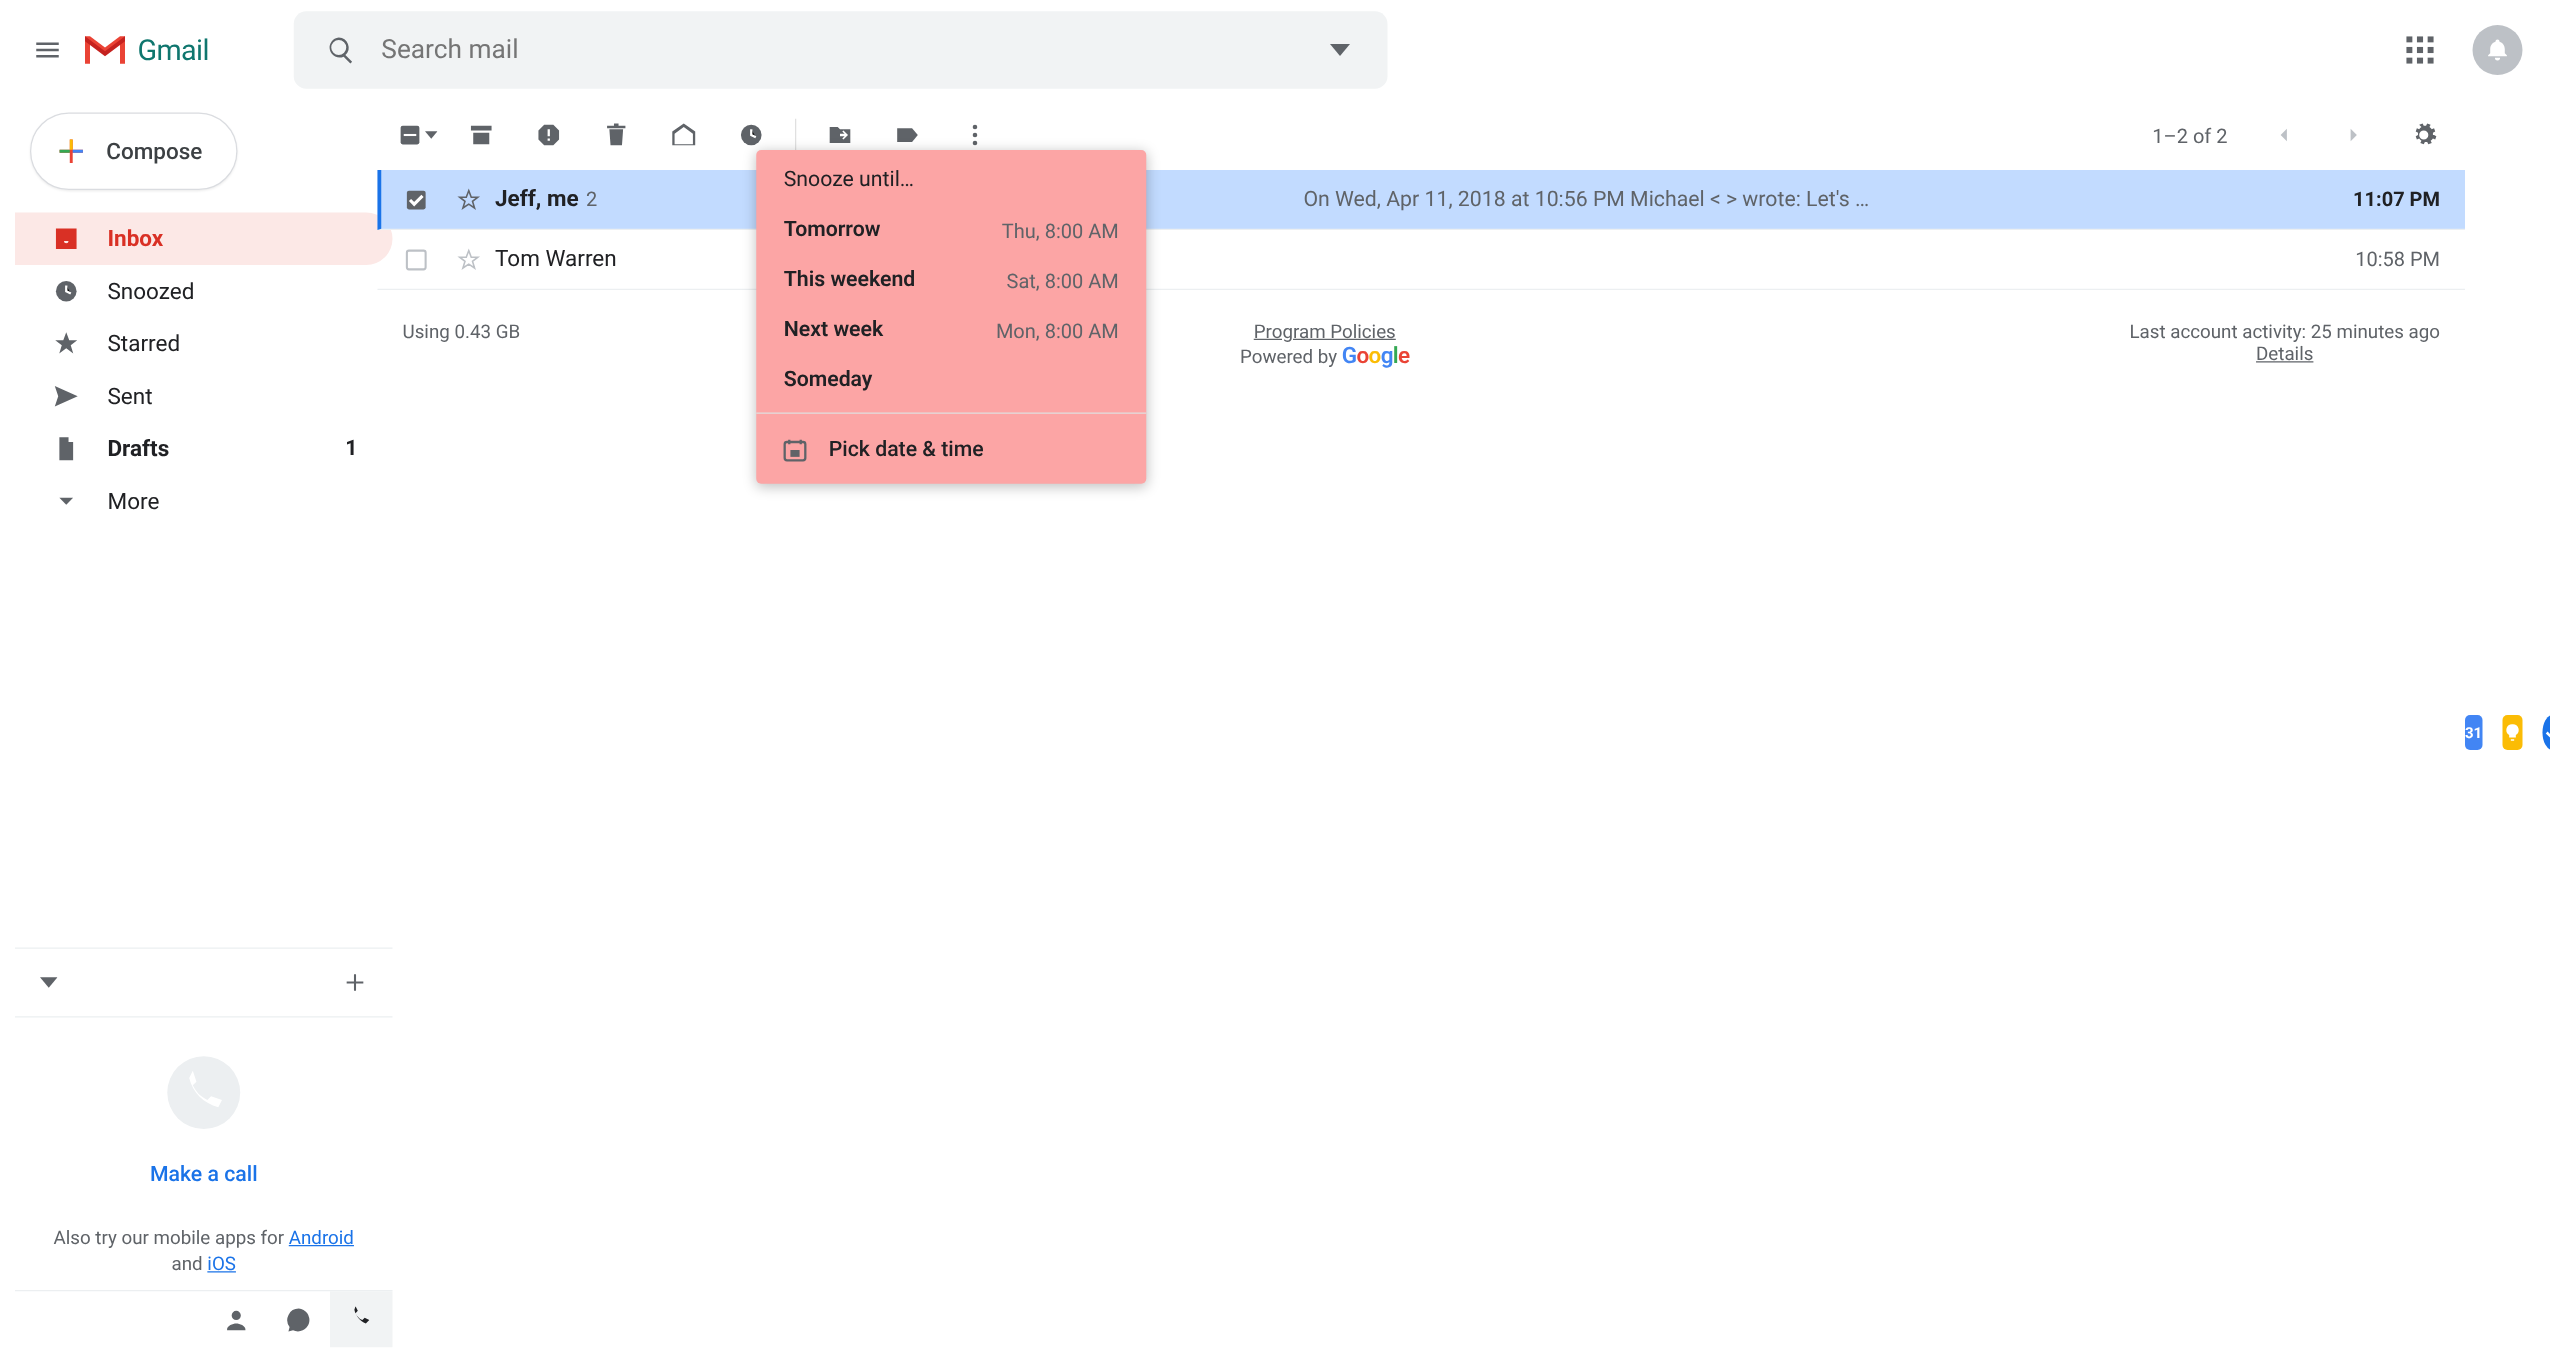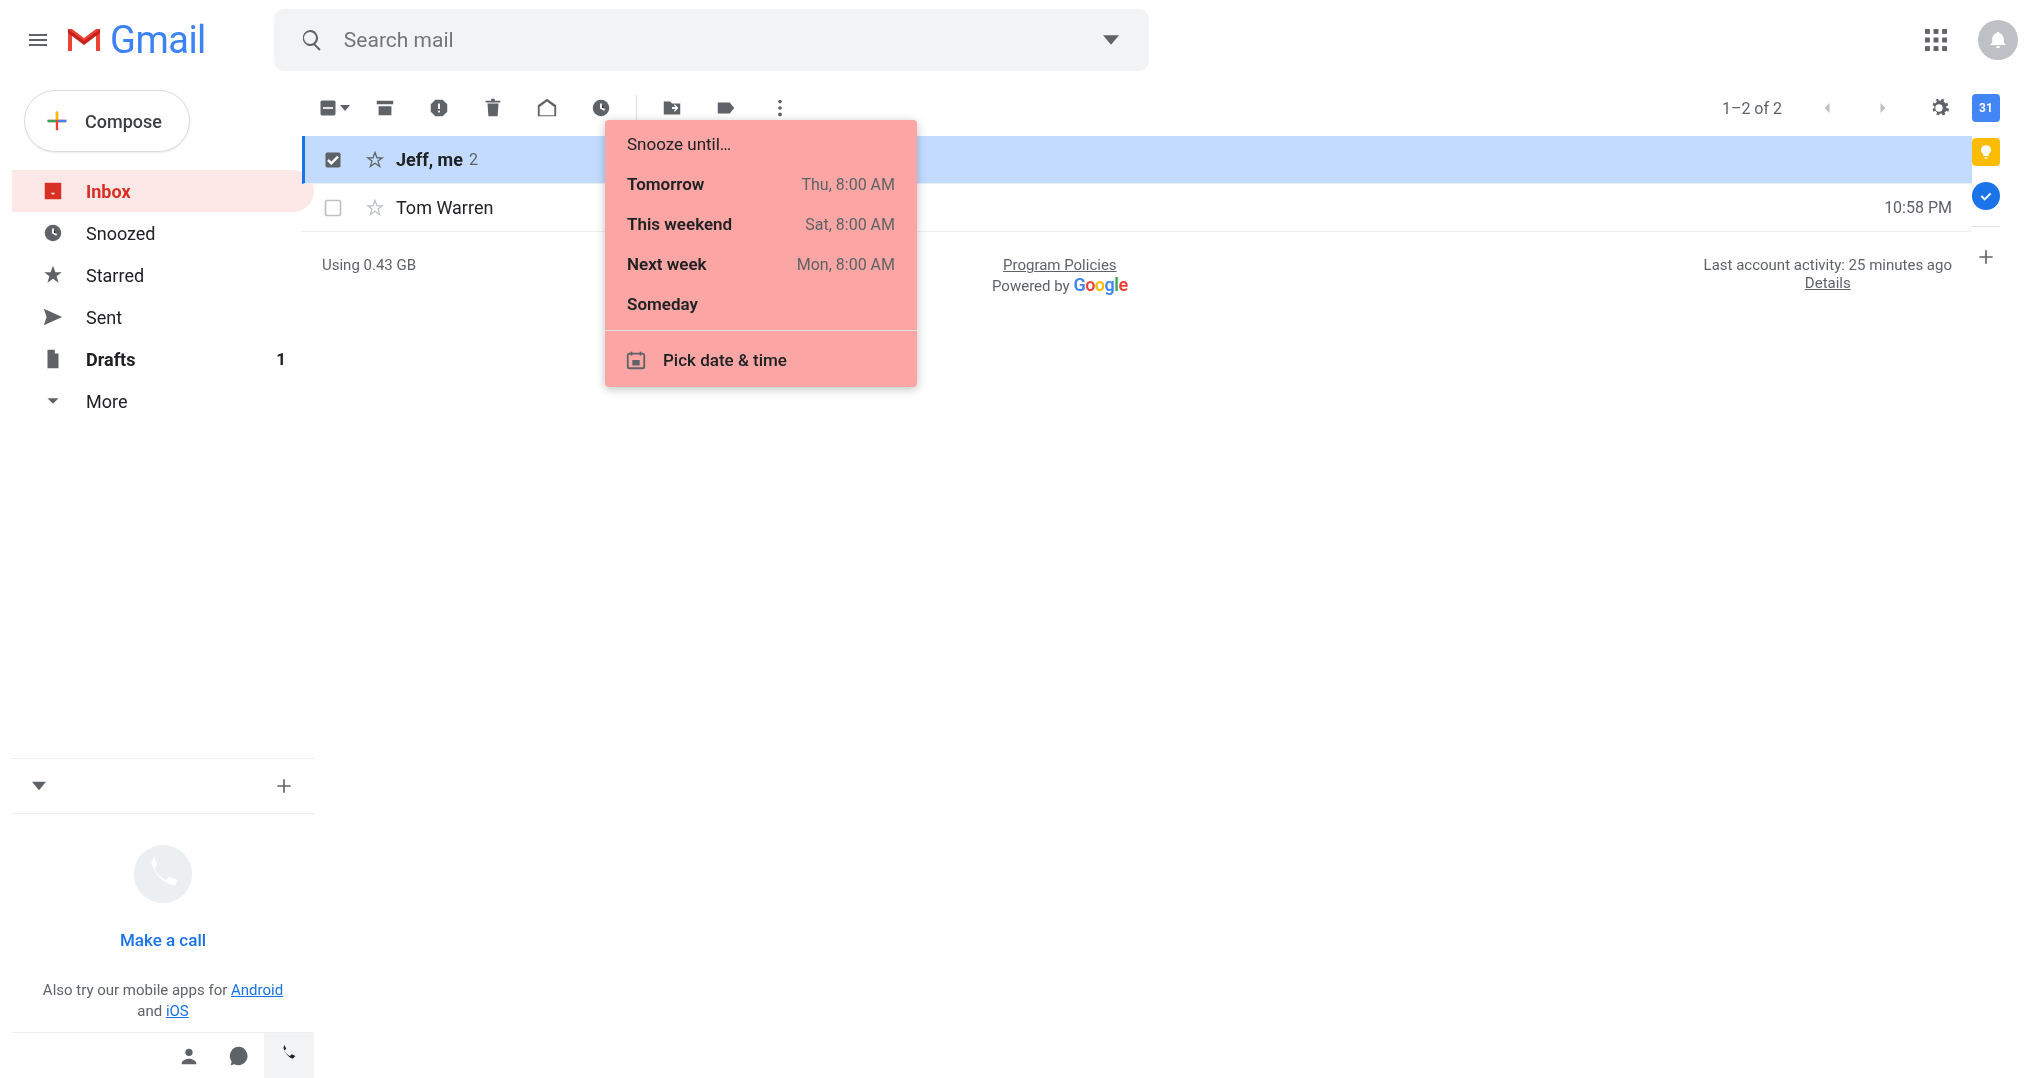--- a/index.html
+++ b/index.html
@@ -3,21 +3,21 @@
 <meta charset="utf-8">
 <style>
 * { box-sizing: border-box; margin: 0; padding: 0; font-family: Roboto, Arial, sans-serif; }
 body { background: #fff; width: 2040px; height: 1078px; overflow: hidden; position: relative; }
 svg { display: block; }
 
 
 .header { display: flex; align-items: center; height: 80px; padding: 0 22px 0 14px; }
 .hamburger { width: 48px; height: 48px; display:flex; align-items:center; justify-content:center; cursor:pointer; }
 .logo { display:flex; align-items:center; gap:6px; margin-left: 2px;}
-.logo-text { font-size: 38px; color:#3b82f6; letter-spacing:-0.5px; }
+.logo-text { font-size: 23px; color:#0f766e; letter-spacing:-0.5px; }
 .searchbar { margin-left: 68px; width: 875px; height: 62px; background:#f1f3f4; border-radius: 10px; display:flex; align-items:center; padding: 0 14px; }
 .searchbar .icon-slot { width:48px; height:48px; display:flex; align-items:center; justify-content:center; }
 .searchbar input { flex:1; border:none; background:transparent; font-size:21px; color:#5f6368; outline:none; padding-left: 8px;}
 .header-right { margin-left:auto; display:flex; align-items:center; gap: 18px; }
 .header-icon-btn { width:48px; height:48px; display:flex; align-items:center; justify-content:center; cursor:pointer; border-radius:50%; }
 
 
 .leftnav { position:absolute; top: 84px; left:12px; width:302px; bottom:0; display:flex; flex-direction:column; }
 .compose-btn { margin: 6px 0 18px 12px; width: 166px; height: 62px; border:1px solid #dadce0; border-radius: 31px; background:#fff; display:flex; align-items:center; gap:14px; padding-left: 18px; cursor:pointer; box-shadow: 0 1px 2px rgba(0,0,0,0.08);}
 .compose-btn span { font-size: 18px; color:#3c4043; font-weight:500; }
@@ -71,21 +71,21 @@
 .snooze-panel { position:absolute; left: 605px; top: 120px; width: 312px; background:#fca5a5; border-radius: 4px; box-shadow: 0 2px 10px rgba(0,0,0,0.25); padding-bottom: 4px; z-index: 100;}
 .snooze-header { font-size: 17px; color:#202124; padding: 14px 22px 10px 22px; }
 .snooze-item { display:flex; align-items:center; padding: 10px 22px; cursor:pointer; }
 .snooze-item .lbl { font-size:17px; color:#202124; font-weight:600; }
 .snooze-item .dt { margin-left:auto; font-size:16px; color:#5f6368; }
 .snooze-sep { height:1px; background:#e0e0e0; margin: 6px 0; }
 .snooze-pick { display:flex; align-items:center; gap: 16px; padding: 12px 20px; cursor:pointer;}
 .snooze-pick .lbl { font-size:17px; color:#202124; font-weight:500;}
 
 
-.siderail { position:absolute; right:0; top:80px; width:68px; bottom:0; display:flex; flex-direction:column; padding-top: 14px; gap: 16px;}
+.siderail { position:absolute; right:0; top:80px; width:68px; bottom:0; display:flex; flex-direction:row; align-items:center; padding-top: 14px; gap: 16px;}
 .rail-btn { width:28px; height:28px; border-radius:4px; display:flex; align-items:center; justify-content:center; cursor:pointer; }
 .rail-sep { width: 28px; height:1px; background:#e0e0e0; }
 
 a { cursor:pointer; }
 </style>
 </head>
 <body>
 
 <div class="header">
   <div class="hamburger">
@@ -312,20 +312,21 @@
         </div>
       <div class="star">
           <svg width="20" height="20" viewBox="0 0 24 24">
             <path fill="none" stroke="#5f6368" stroke-width="1.5" d="M12 3l2.4 6.3h6.3l-5.1 4 2 6.4L12 16l-5.6 3.7 2-6.4-5.1-4h6.3z"></path>
           </svg>
         </div>
       <div class="from">
           <span>Jeff, me</span> 
           <span class="tcnt">2</span>
         </div>
+      <div class="snippet">On Wed, Apr 11, 2018 at 10:56 PM Michael &lt;                                                 &gt; wrote: Let's …</div>
       <div class="time">11:07 PM</div>
     </div>
     <div class="msgrow">
       <div class="chk">
           <svg width="20" height="20" viewBox="0 0 24 24">
             <rect x="3" y="3" width="18" height="18" rx="2" fill="none" stroke="#bdc1c6" stroke-width="2"></rect>
           </svg>
         </div>
       <div class="star">
           <svg width="20" height="20" viewBox="0 0 24 24">

